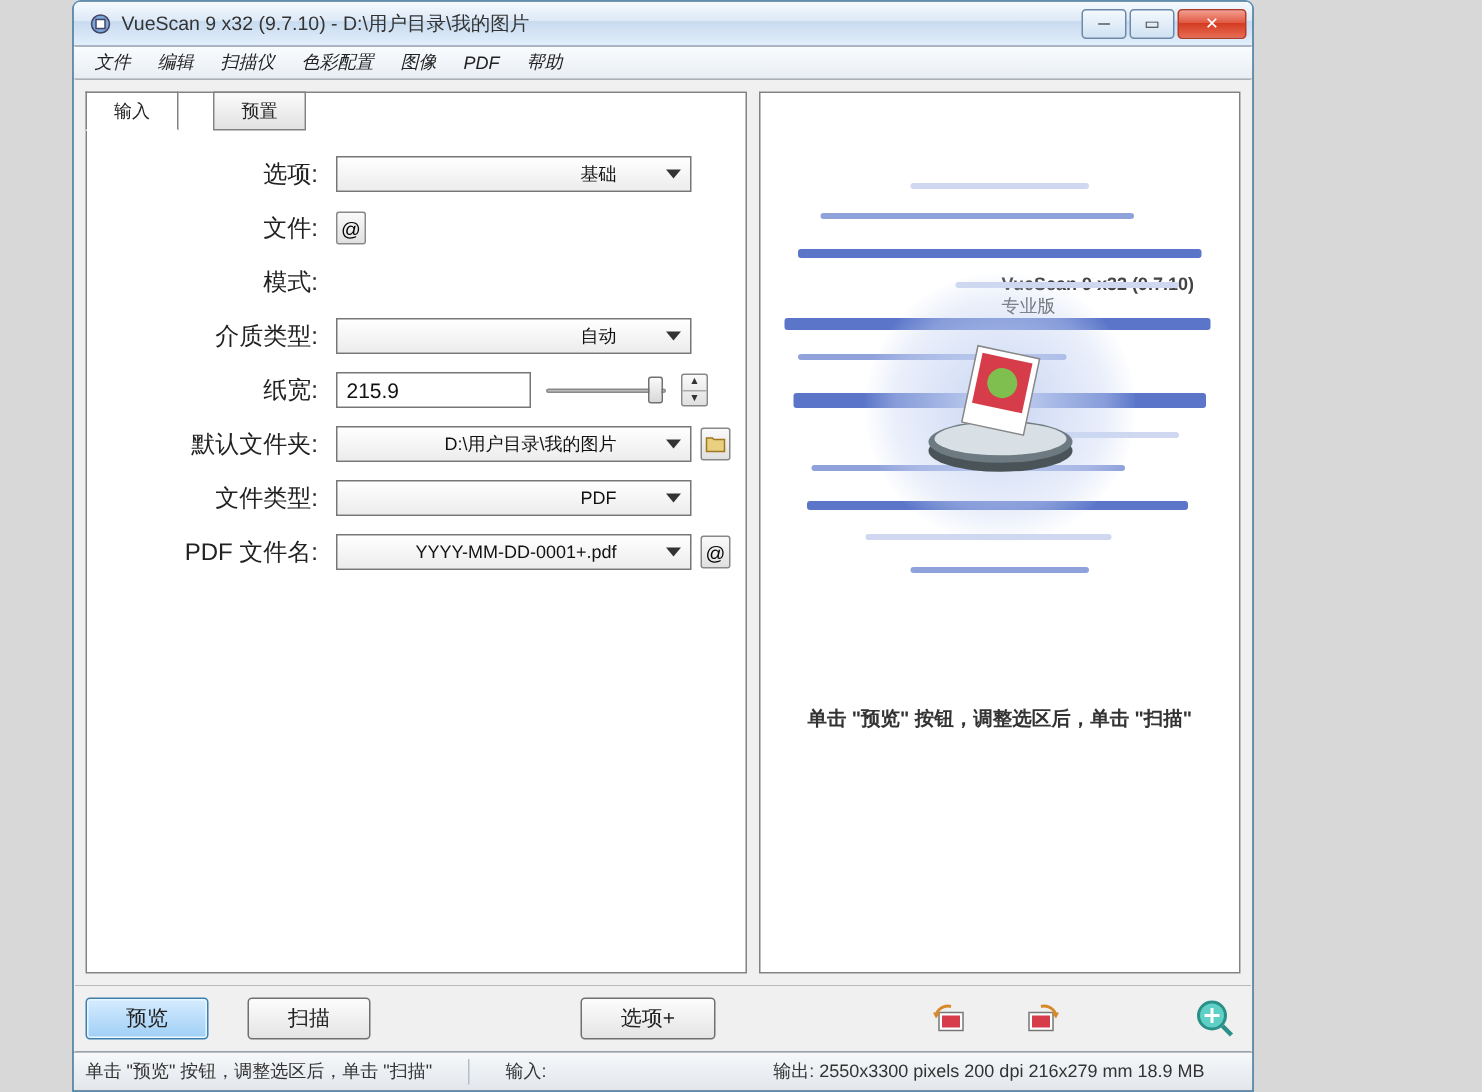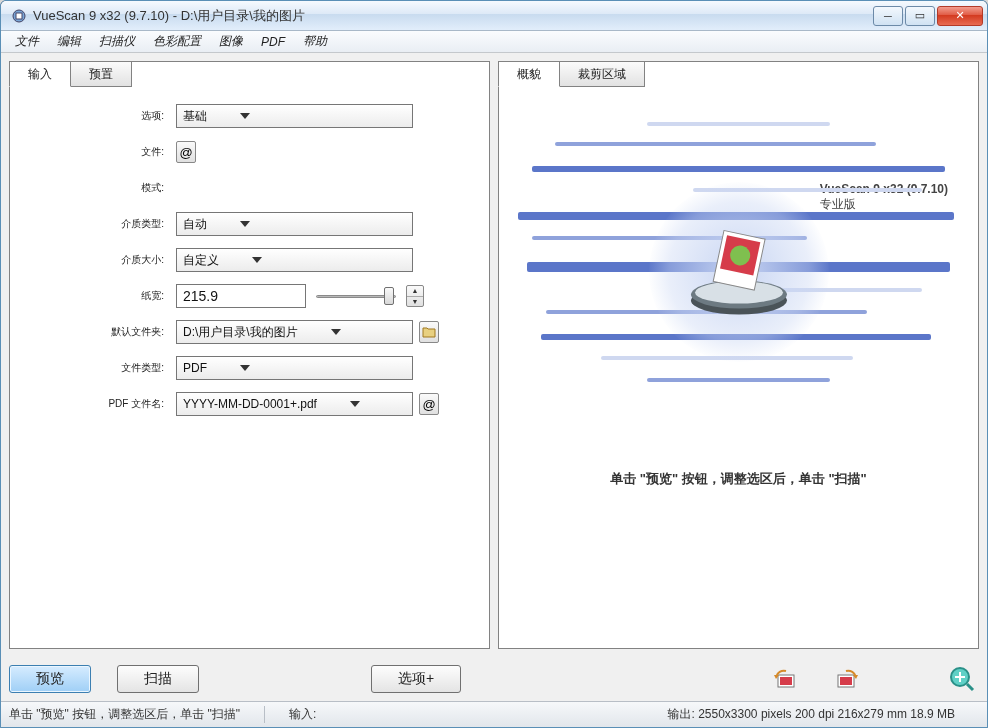--- a/index.html
+++ b/index.html
@@ -1,36 +1,36 @@
 <!DOCTYPE html>
 <html><head>
 <meta charset="utf-8">
 <style>
 * { box-sizing: border-box; margin: 0; padding: 0; font-family: "Microsoft YaHei", Tahoma, sans-serif; font-size: 12px; }
 body { background: #d8d8d8; }
-.window { width: 988px; height: 728px; background: #0f172a; border: 1px solid #5a8fb6; border-radius: 6px 6px 0 0; overflow: hidden; box-shadow: 0 0 0 1px #fff inset; }
+.window { width: 788px; height: 728px; background: #0f172a; border: 1px solid #5a8fb6; border-radius: 6px 6px 0 0; overflow: hidden; box-shadow: 0 0 0 1px #fff inset; margin-left: 48px; }
 .titlebar { height: 30px; background: linear-gradient(#f6fafe, #dde9f7 45%, #c8dbef 46%, #e2eefb); display: flex; align-items: center; padding: 0 4px; border-bottom: 1px solid #a8b8c8; }
 .titlebar .icon { width: 16px; height: 16px; margin: 0 6px; }
 .titlebar .title { flex: 1; color: #333; font-size: 13px; }
 .winbtns { display: flex; gap: 2px; }
 .winbtn { width: 30px; height: 20px; border: 1px solid #6c8aa8; border-radius: 3px; background: linear-gradient(#f3f8fd,#d0e2f3); display:flex; align-items:center; justify-content:center; font-size:11px; color:#333; }
 .winbtn.close { width: 46px; background: linear-gradient(#f29d8e,#e05a44 45%,#d33a20 46%,#e86b52); color:#fff; border-color:#b33a28; }
 .menubar { height: 22px; background: linear-gradient(#fafcfe,#e9eef4); border-bottom: 1px solid #c4c8cc; display:flex; align-items:center; padding: 0 6px; gap:2px; }
 .menubar span { padding: 2px 8px; color:#222; cursor:default;font-style:italic; }
 .client { height: 604px; background: #f0f0f0; padding: 8px; display:flex; gap:8px; }
 .panel { flex:1; background:#fff; border:1px solid #828282; position:relative; }
-.tabs { position:absolute; top:-1px; left:-1px; display:flex; height:26px; }
+.tabs { position:absolute; top:-1px; left:-1px; display:flex; height:26px;gap:24px; }
 .tab { padding: 4px 18px; border:1px solid #828282; background: linear-gradient(#fbfbfb,#e2e2e2); border-bottom:1px solid #828282; color:#222; cursor:default; margin-right:-1px; }
 .tab.active { background:#fff; border-bottom:1px solid #fff; z-index:2; position:relative; }
 .panel-body { padding: 36px 10px 10px 10px; }
 
 .form-row { display:flex; align-items:center; height:36px; gap:6px; }
-.form-label { width: 150px; text-align:right; padding-right:6px; font-size:10px; color:#222; }
+.form-label { width: 150px; text-align:right; padding-right:6px; font-size:16px; color:#222; }
 .select, .textin { height:24px; border:1px solid #767676; background: linear-gradient(#fff,#ececec); padding: 2px 6px; font-size:14px; color:#111; position:relative; }
-.select { width: 237px; display:flex; align-items:center; justify-content:flex-start;gap:33px; }
+.select { width: 237px; display:flex; align-items:center; justify-content:flex-end;gap:33px; }
 .select .arrow { width:0; height:0; border-left:5px solid transparent; border-right:5px solid transparent; border-top:6px solid #333; }
 .textin { background:#fff; width:130px; display:flex; align-items:center;text-align:right; }
 .select-wide { width: 237px; }
 .atbtn { width:20px; height:22px; border:1px solid #888; background:linear-gradient(#fafafa,#e0e0e0); display:flex; align-items:center; justify-content:center; font-size:13px; border-radius:2px; }
 .spinner { width:18px; height:22px; border:1px solid #888; background:linear-gradient(#fafafa,#e0e0e0); display:flex; flex-direction:column; border-radius:2px; }
 .spinner div { flex:1; display:flex; align-items:center; justify-content:center; font-size:7px; color:#333; border-bottom:1px solid #aaa; }
 .spinner div:last-child { border-bottom:none; }
 .slider { flex:1; max-width:80px; height:22px; position:relative; display:flex; align-items:center; margin: 0 4px; }
 .slider .track { width:100%; height:3px; background:#b8b8b8; border:1px solid #8a8a8a; border-radius:2px; }
 .slider .thumb { position:absolute; right:2px; width:10px; height:18px; background:linear-gradient(#fafafa,#d8d8d8); border:1px solid #707070; border-radius:2px; }
@@ -110,27 +110,20 @@
         </div>
 
         <div class="form-row">
           <div class="form-label">介质类型:</div>
           <div class="select select-wide">
               <span>自动</span>
               <span class="arrow"></span>
             </div>
         </div>
 
-        <div class="form-row">
-          <div class="form-label">介质大小:</div>
-          <div class="select select-wide">
-              <span>自定义</span>
-              <span class="arrow"></span>
-            </div>
-        </div>
 
         <div class="form-row">
           <div class="form-label">纸宽:</div>
           <div class="textin">215.9</div>
           <div class="slider">
               <div class="track"></div>
               <div class="thumb"></div>
             </div>
           <div class="spinner">
               <div>▲</div>
@@ -166,24 +159,20 @@
               <span>YYYY-MM-DD-0001+.pdf</span>
               <span class="arrow"></span>
             </div>
           <div class="atbtn">@</div>
         </div>
 
       </div>
     </div>
 
     <div class="panel">
-      <div class="tabs">
-        <div class="tab active">概貌</div>
-        <div class="tab">裁剪区域</div>
-      </div>
       <div class="preview-area">
         <div class="brand">
           <div>VueScan 9 x32 (9.7.10)</div>
           <div class="sub">专业版</div>
         </div>
         <div class="stripes">
           <div class="stripe lt" style="top:20px;width:40%;left:30%"></div>
           <div class="stripe md" style="top:40px;width:70%;left:10%"></div>
           <div class="stripe" style="top:64px;width:90%;left:5%;height:6px"></div>
           <div class="stripe lt" style="top:86px;width:50%;left:40%"></div>

